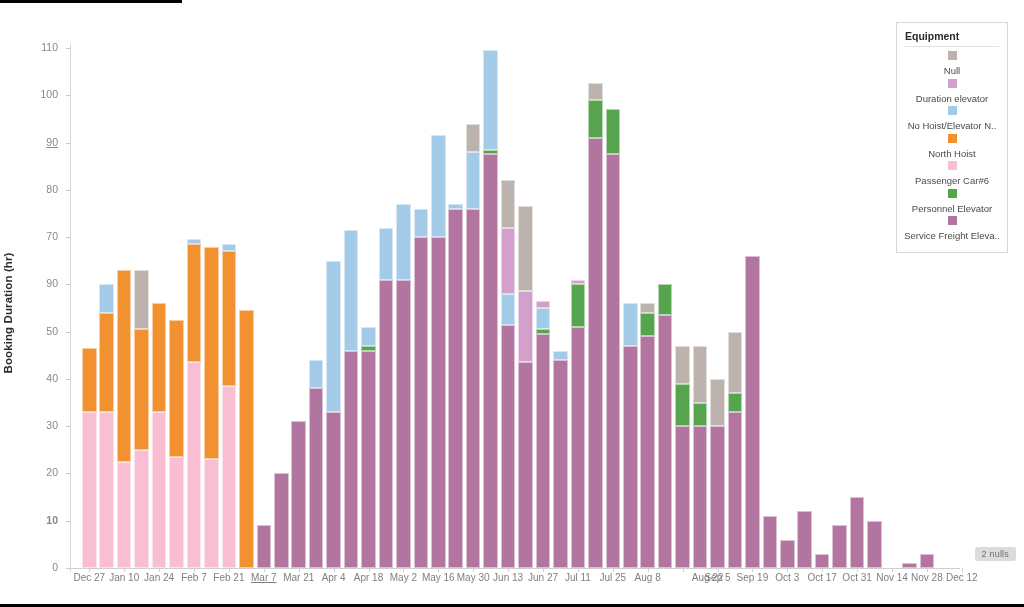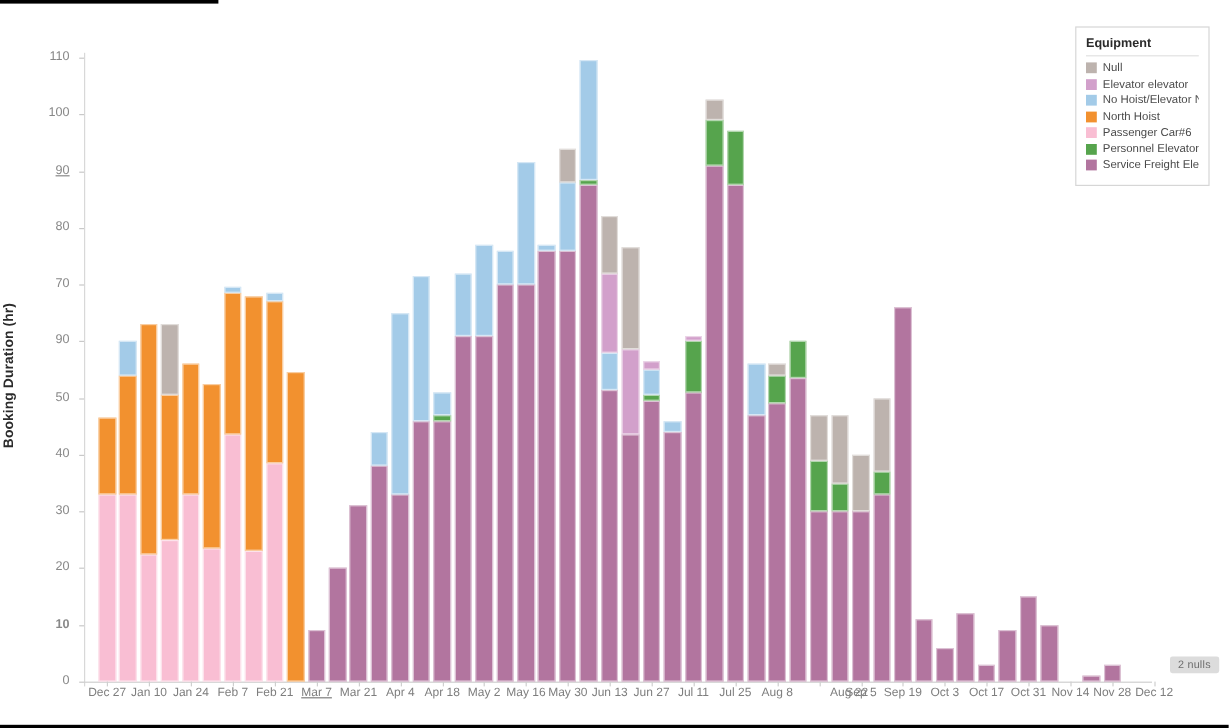--- a/index.html
+++ b/index.html
@@ -67,21 +67,21 @@
     background:#fff;
     border:1px solid #d6d6d6;
     padding:7px 8px 8px 8px;
     box-sizing:border-box;
   }
   .legend-title{
     font-size:10.5px;font-weight:bold;color:#2b2b2b;
     margin-bottom:4px;
   }
   .legend-rule{height:1px;background:#e2e2e2;margin:0 0 4px 0;}
-  .legend-row{display:flex;align-items:center;gap:5px;margin:2.5px 0;}
+  .legend-row{display:flex;align-items:center;gap:5px;margin:2.5px 0;flex-direction:column;}
   .legend-swatch{width:9px;height:9px;flex:0 0 9px;}
   .legend-text{
     font-size:9.5px;color:#4a4a4a;white-space:nowrap;overflow:hidden;
   }
 
   
   .nulls-badge{
     position:absolute;
     right:8px;bottom:46px;
     background:#dcdcdc;
@@ -394,21 +394,21 @@
     <div class="legend">
       <div class="legend-title">Equipment</div>
       <div class="legend-rule"></div>
       <div id="legend-rows">
           <div class="legend-row">
             <span class="legend-swatch" style="background: rgb(189, 179, 174);"></span>
             <span class="legend-text">Null</span>
           </div>
           <div class="legend-row">
             <span class="legend-swatch" style="background: rgb(210, 160, 203);"></span>
-            <span class="legend-text">Elevator elevator</span>
+            <span class="legend-text">Duration elevator</span>
           </div>
           <div class="legend-row">
             <span class="legend-swatch" style="background: rgb(163, 203, 232);"></span>
             <span class="legend-text">No Hoist/Elevator N..</span>
           </div>
           <div class="legend-row">
             <span class="legend-swatch" style="background: rgb(242, 145, 47);"></span>
             <span class="legend-text">North Hoist</span>
           </div>
           <div class="legend-row">

